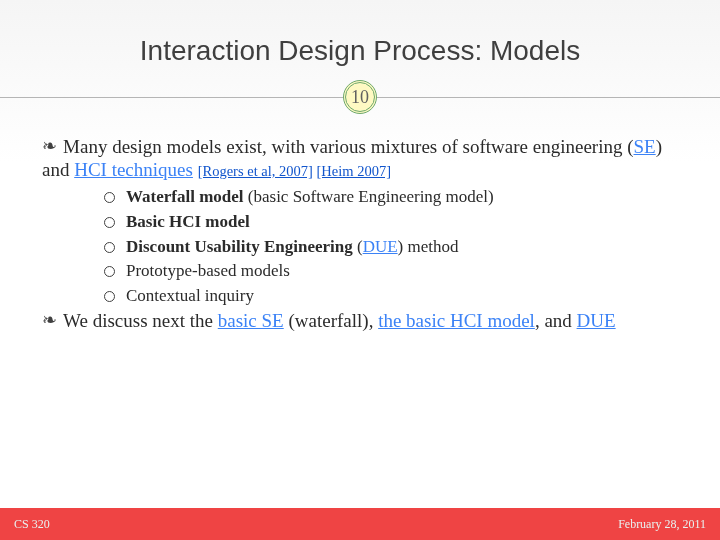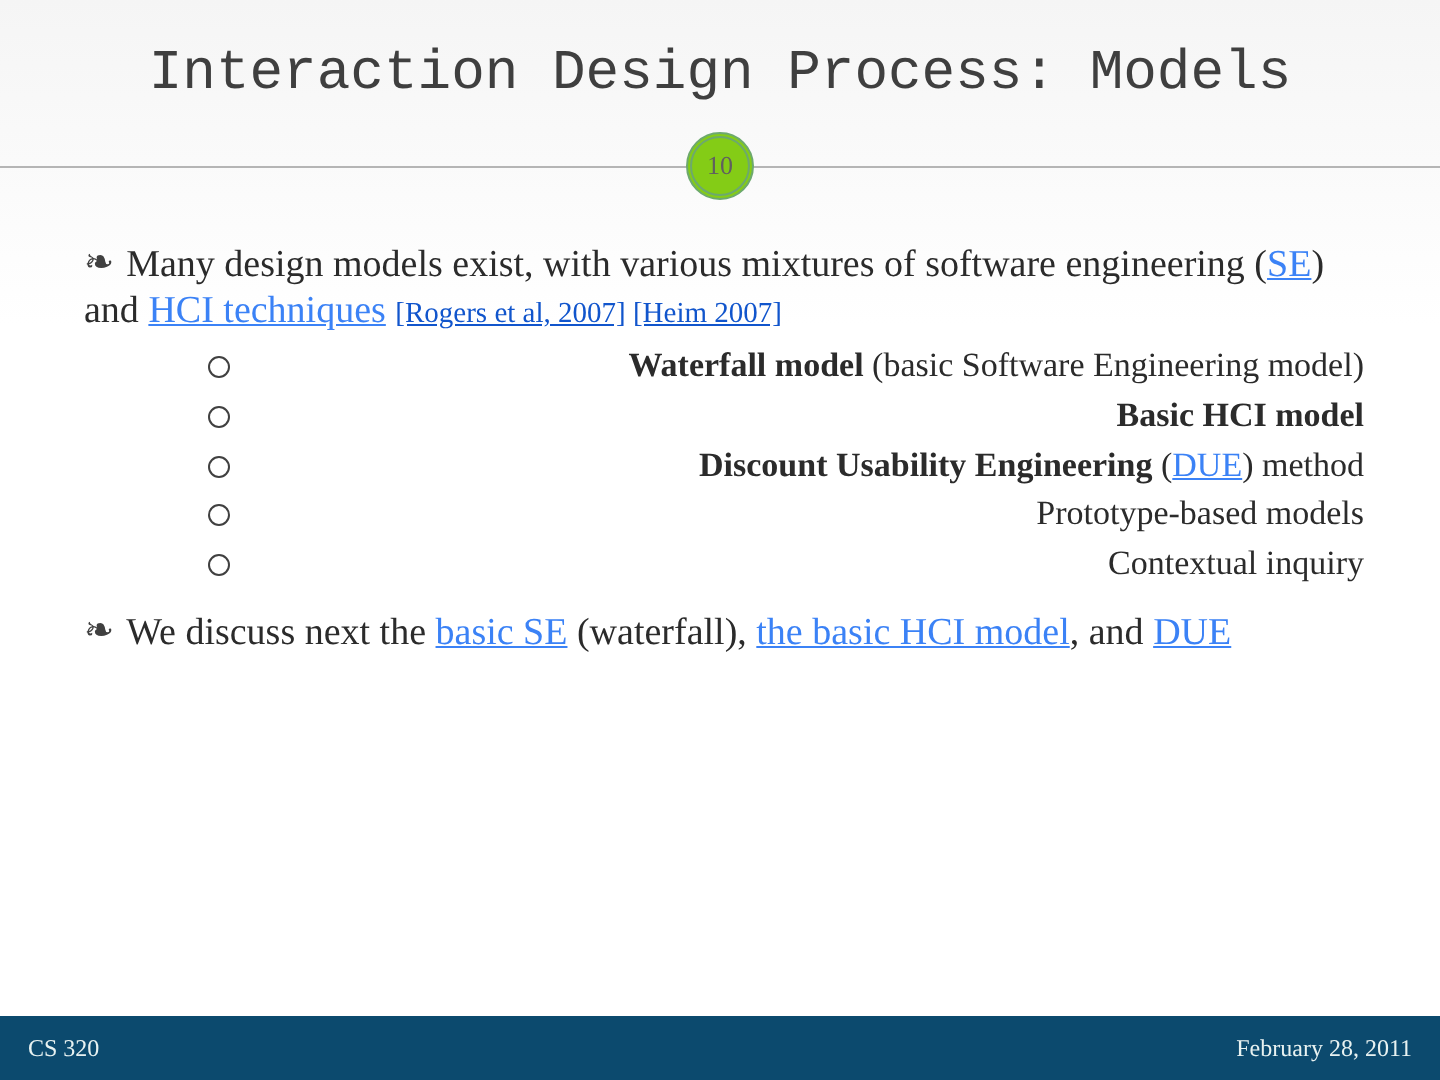--- a/index.html
+++ b/index.html
@@ -9,23 +9,23 @@
     background: linear-gradient(to bottom, #f5f5f5 0%, #ffffff 30%);
     font-family: Georgia, 'Times New Roman', serif;
     position: relative;
     overflow: hidden;
   }
   .title {
     text-align: center;
     font-size: 28px;
     font-weight: normal;
     color: #3f3f3f;
-    padding-top: 22px;
+    padding-top: 35px;
     padding-bottom: 10px;
-    font-family: Liberation Mono, monospace;
+    font-family: Liberation Sans, sans-serif;
   }
   .divider-row {
     position: relative;
     height: 40px;
     margin-bottom: 18px;
   }
   .divider-line {
     position: absolute;
     top: 50%;
     left: 0;
@@ -35,25 +35,25 @@
   }
   .page-circle {
     position: absolute;
     left: 50%;
     top: 50%;
     transform: translate(-50%, -50%);
     width: 34px;
     height: 34px;
     border: 3px double #6da96d;
     border-radius: 50%;
-    background: #84cc16;
+    background: #fef9c3;
     display: flex;
     align-items: center;
     justify-content: center;
-    font-size: 13px;
+    font-size: 18px;
     color: #606060;
   }
   .content {
     padding: 0 38px 0 42px;
   }
   .para {
     font-size: 19px;
     color: #2b2b2b;
     line-height: 1.22;
     margin-bottom: 2px;
@@ -65,22 +65,20 @@
     font-size: 18px;
     vertical-align: 1px;
   }
   .link { color: #3b82f6; text-decoration: underline; }
   .cite { color: #1155cc; text-decoration: underline; font-size: 14.5px; }
   .cite-wrap { font-size: 14.5px; }
   .sublist {
     list-style: none;
     padding-left: 62px;
     margin-top: 4px;
-    margin-bottom: 10px;
-    text-align: right;
   }
   .sublist li {
     font-size: 17px;
     color: #2b2b2b;
     line-height: 1.45;
     position: relative;
     padding-left: 22px;
   }
   .sublist li::before {
     content: "";
@@ -93,21 +91,21 @@
     border-radius: 50%;
     background: transparent;
   }
   .bold { font-weight: bold; }
   .footer {
     position: absolute;
     bottom: 0;
     left: 0;
     right: 0;
     height: 30px;
-    background: #0c4a6e;
+    background: #ef4444;
     color: #e8f2f1;
     font-size: 12px;
     display: flex;
     align-items: center;
     justify-content: space-between;
     padding: 16px 14px;
     font-family: Georgia, serif;
   }
 </style>
 </head>

